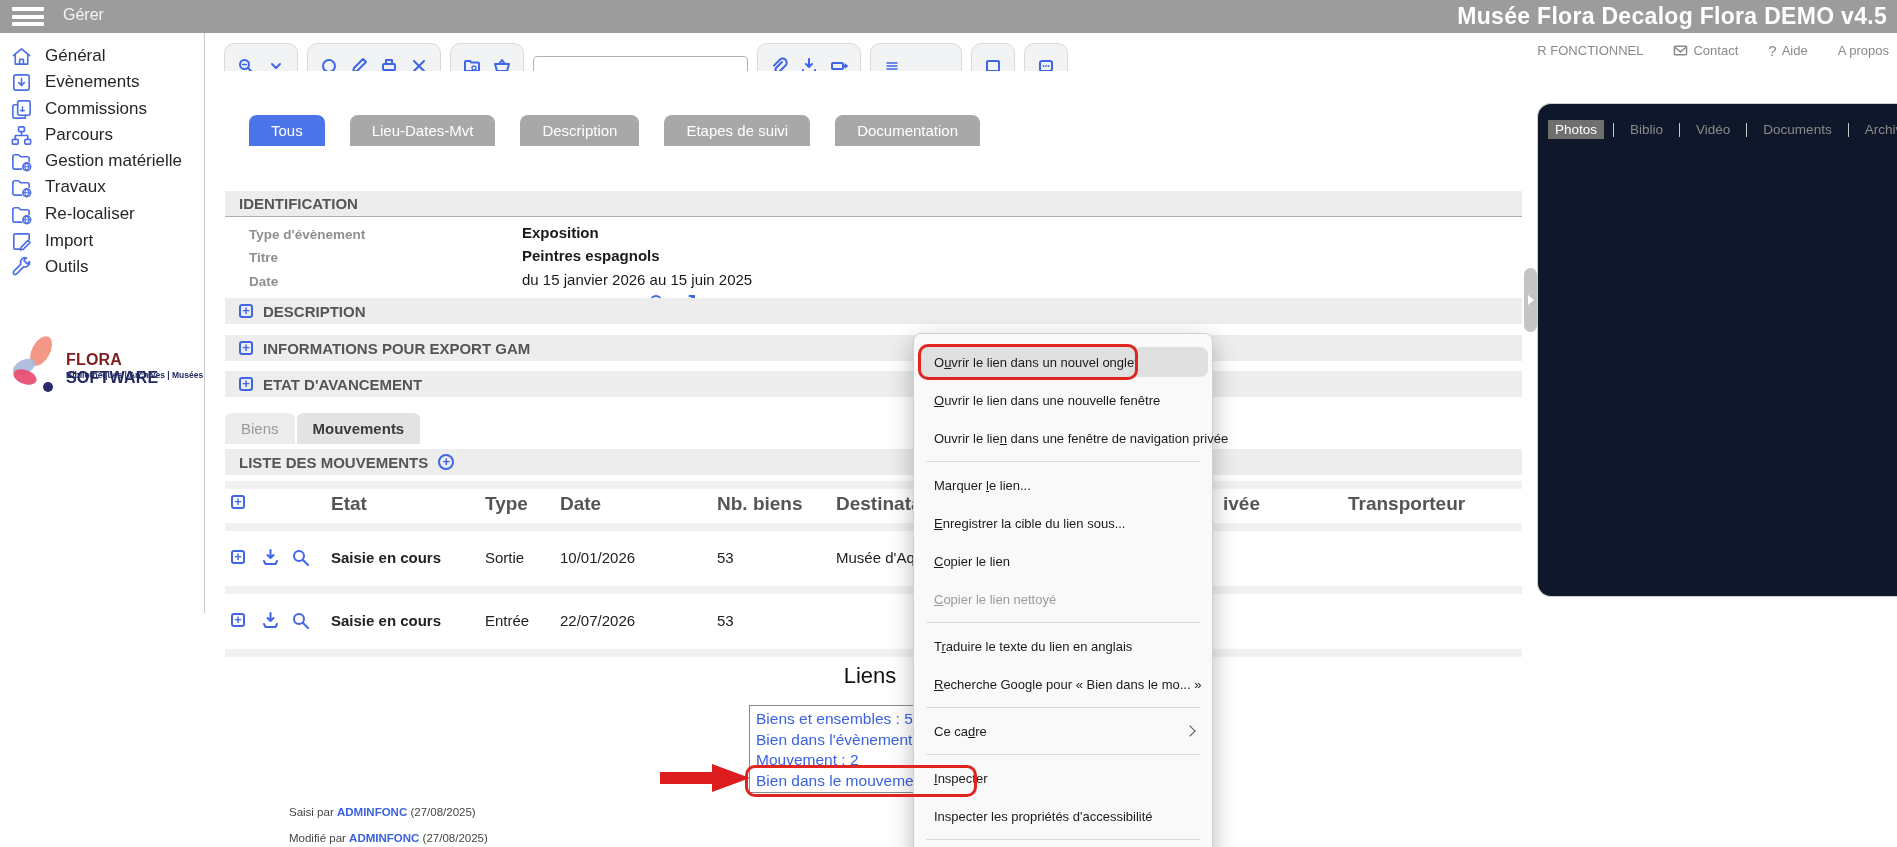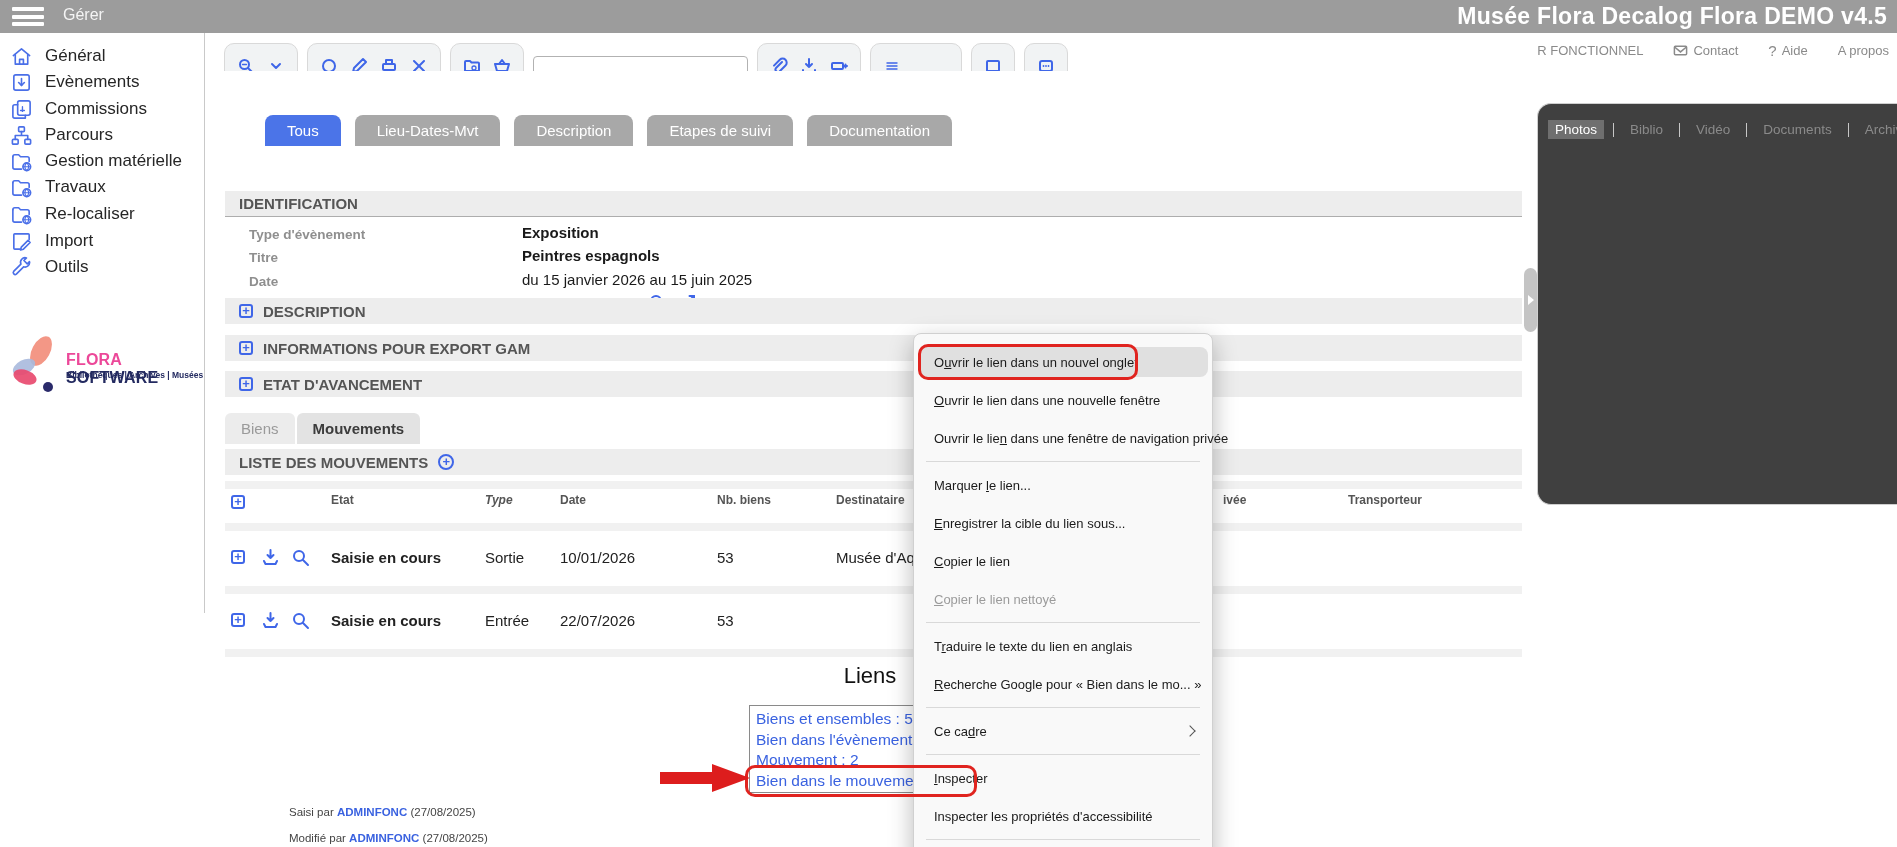--- a/index.html
+++ b/index.html
@@ -16,33 +16,33 @@
   .utilbar .uitem{display:flex;align-items:center;gap:5px;cursor:pointer;}
   .uic{display:inline-flex;width:15px;height:15px;}
   .uic svg{width:100%;height:100%;stroke:#8a8a8a;fill:none;stroke-width:1.6;}
   
   .sidebar{position:absolute;left:0;top:33px;width:205px;height:580px;background:#fff;border-right:1px solid #c9c9c9;}
   .sitem{position:absolute;left:10px;display:flex;align-items:center;gap:12px;font-size:17px;color:#262626;cursor:pointer;height:26px;}
   .sic{width:23px;height:23px;flex:0 0 23px;}
   .sic svg{width:100%;height:100%;stroke:#4a6fe8;fill:none;stroke-width:1.7;stroke-linecap:round;stroke-linejoin:round;}
   .logo{position:absolute;left:8px;top:300px;width:190px;}
   .brandline{position:absolute;left:58px;top:18px;font-size:16px;font-weight:800;letter-spacing:.2px;}
-  .brand1{color:#ec4899;}
+  .brand1{color:#7f1d1d;}
   .brand2{color:#232a60;}
   .tagline{position:absolute;left:58px;top:37px;font-size:8.5px;font-weight:700;color:#232a60;white-space:nowrap;}
   
   .content{position:absolute;left:206px;top:33px;width:1331px;height:814px;background:#fff;}
   
   .toolclip{position:absolute;left:18px;top:0;width:1290px;height:38px;overflow:hidden;}
   .toolrow{position:absolute;left:0;top:10px;display:flex;gap:9px;align-items:flex-start;}
   .tbtn{height:46px;border:1px solid #d9d9d9;background:#f1f3f4;border-radius:10px;display:flex;align-items:center;gap:12px;padding:0 12px;cursor:pointer;}
   .tbtn svg{width:18px;height:18px;stroke:#3f66e8;fill:none;stroke-width:2;stroke-linecap:round;stroke-linejoin:round;}
   .tinput{height:25px;width:215px;margin-top:13px;border:1px solid #b2b2b2;border-radius:4px;background:#fff;padding:0 6px;font-size:13px;}
   
-  .rtabs{position:absolute;left:59px;top:82px;display:flex;gap:14px;}
+  .rtabs{position:absolute;left:43px;top:82px;display:flex;gap:25px;}
   .rtab{height:31px;border-radius:8px 8px 0 0;color:#fff;font-size:15px;display:flex;align-items:center;justify-content:center;padding:0 22px;background:#a8a8a8;cursor:pointer;}
   .rtab.active{background:#4b74e8;}
   
   .secbar{position:absolute;left:19px;width:1297px;height:26px;background:#ededed;display:flex;align-items:center;font-size:15px;font-weight:700;color:#555;padding-left:14px;gap:10px;}
   .idbar{top:158px;border-bottom:1px solid #adadad;}
   .plusbox{width:14px;height:14px;border:2px solid #3f66e8;border-radius:3px;position:relative;flex:0 0 14px;cursor:pointer;}
   .plusbox::before{content:"+";position:absolute;left:50%;top:50%;transform:translate(-50%,-54%);color:#3f66e8;font-size:13px;font-weight:700;}
   .fldlabel{position:absolute;left:43px;font-size:13.5px;font-weight:700;color:#8f8f8f;}
   .fldvalue{position:absolute;left:316px;font-size:15px;color:#1a1a1a;}
   .bold{font-weight:700;}
@@ -51,35 +51,35 @@
   .dest-ico svg{width:100%;height:100%;stroke:#3f66e8;fill:none;stroke-width:2;stroke-linecap:round;}
   
   .stabs{position:absolute;left:19px;top:380px;display:flex;gap:2px;}
   .stab{height:31px;display:flex;align-items:center;padding:0 16px;font-size:15px;border-radius:6px 6px 0 0;cursor:pointer;}
   .stab.inactive{background:#ececec;color:#9a9a9a;}
   .stab.active{background:#e3e3e3;color:#3c3c3c;font-weight:700;}
   
   .circleplus{width:16px;height:16px;border:2px solid #3f66e8;border-radius:50%;position:relative;cursor:pointer;}
   .circleplus::before{content:"+";position:absolute;left:50%;top:50%;transform:translate(-50%,-54%);color:#3f66e8;font-size:13px;font-weight:700;}
   .strip{position:absolute;left:19px;width:1297px;height:8px;background:#f1f1f1;}
-  .th{position:absolute;font-size:12px;font-weight:700;color:#555;}
+  .th{position:absolute;font-size:19px;font-weight:700;color:#555;}
   .td{position:absolute;font-size:15px;color:#222;}
   .rowico{position:absolute;width:19px;height:19px;cursor:pointer;}
   .rowico svg{width:100%;height:100%;stroke:#3f66e8;fill:none;stroke-width:2;stroke-linecap:round;stroke-linejoin:round;}
   
   .liens-title{position:absolute;left:543px;top:630px;width:242px;text-align:center;font-size:22px;color:#111;}
   .liens-box{position:absolute;left:543px;top:672px;width:242px;height:88px;border:1px solid #8a8a8a;padding:3px 6px;background:#fff;}
   .liens-box a{display:block;font-size:15.5px;line-height:20.5px;color:#3a62e0;text-decoration:none;white-space:nowrap;cursor:pointer;}
   
   .footer{position:absolute;left:43px;top:773px;font-size:11.5px;color:#444;display:flex;gap:14px;align-items:baseline;white-space:nowrap;flex-direction:column;}
   .footer b{color:#3a62e0;}
   .uk{color:#b5b5b5;font-size:10px;margin-left:40px;}
   .ukv{color:#555;font-weight:700;font-size:11.5px;}
   
-  .rpanel{position:absolute;left:1537px;top:103px;width:360px;height:402px;background:#404040;border:1px solid #cfcfcf;border-right:none;border-radius:14px 0 0 14px;}
+  .rpanel{position:absolute;left:1537px;top:103px;width:360px;height:494px;background:#0f172a;border:1px solid #cfcfcf;border-right:none;border-radius:14px 0 0 14px;}
   .rtabsrow{position:absolute;left:10px;top:16px;display:flex;align-items:center;font-size:13.5px;color:#8a8a8a;}
   .rptab{padding:2px 7px;cursor:pointer;white-space:nowrap;}
   .rptab.active{background:#6f6f6f;color:#fff;}
   .rsep{width:1px;height:14px;background:#c7c7c7;margin:0 9px;}
   .handle{position:absolute;left:1524px;top:268px;width:13px;height:64px;background:#c4c4c4;border-radius:7px;cursor:pointer;z-index:5;}
   .handle::before{content:"";position:absolute;left:4px;top:27px;border-left:6px solid #fff;border-top:5px solid transparent;border-bottom:5px solid transparent;}
   
   .cmenu{position:absolute;left:913px;top:333px;width:300px;background:#f9f9f9;border:1px solid #d0d0d0;border-radius:8px;box-shadow:0 8px 24px rgba(0,0,0,.28);padding:5px 0;z-index:50;font-size:13px;color:#1b1b1b;}
   .mi{position:relative;height:30px;display:flex;align-items:center;padding:0 16px;margin:8px 4px;border-radius:8px;cursor:pointer;white-space:nowrap;}
   .mi.hl{background:#e0e0e0;}
@@ -357,21 +357,21 @@
 
     <div class="secbar" style="top:416px;">
       <span>LISTE DES MOUVEMENTS</span>
       <span class="circleplus"></span>
     </div>
 
     <div class="strip" style="top:448px;"></div>
 
     <span class="plusbox" style="position:absolute;left:25px;top:462px;"></span>
     <div class="th" style="left:125px;top:460px;">Etat</div>
-    <div class="th" style="left:279px;top:460px;font-style:italic;">Type</div>
+    <div class="th" style="left:279px;top:460px;">Type</div>
     <div class="th" style="left:354px;top:460px;">Date</div>
     <div class="th" style="left:511px;top:460px;">Nb. biens</div>
     <div class="th" style="left:630px;top:460px;">Destinataire</div>
     <div class="th" style="left:1017px;top:460px;">ivée</div>
     <div class="th" style="left:1142px;top:460px;">Transporteur</div>
     <div class="strip" style="top:490px;"></div>
 
     <span class="plusbox" style="position:absolute;left:25px;top:517px;"></span>
     <span class="rowico" style="left:55px;top:515px;"><svg viewBox="0 0 19 19">
           <path d="M9.5 2v8M6.5 7l3 3 3-3"></path>

